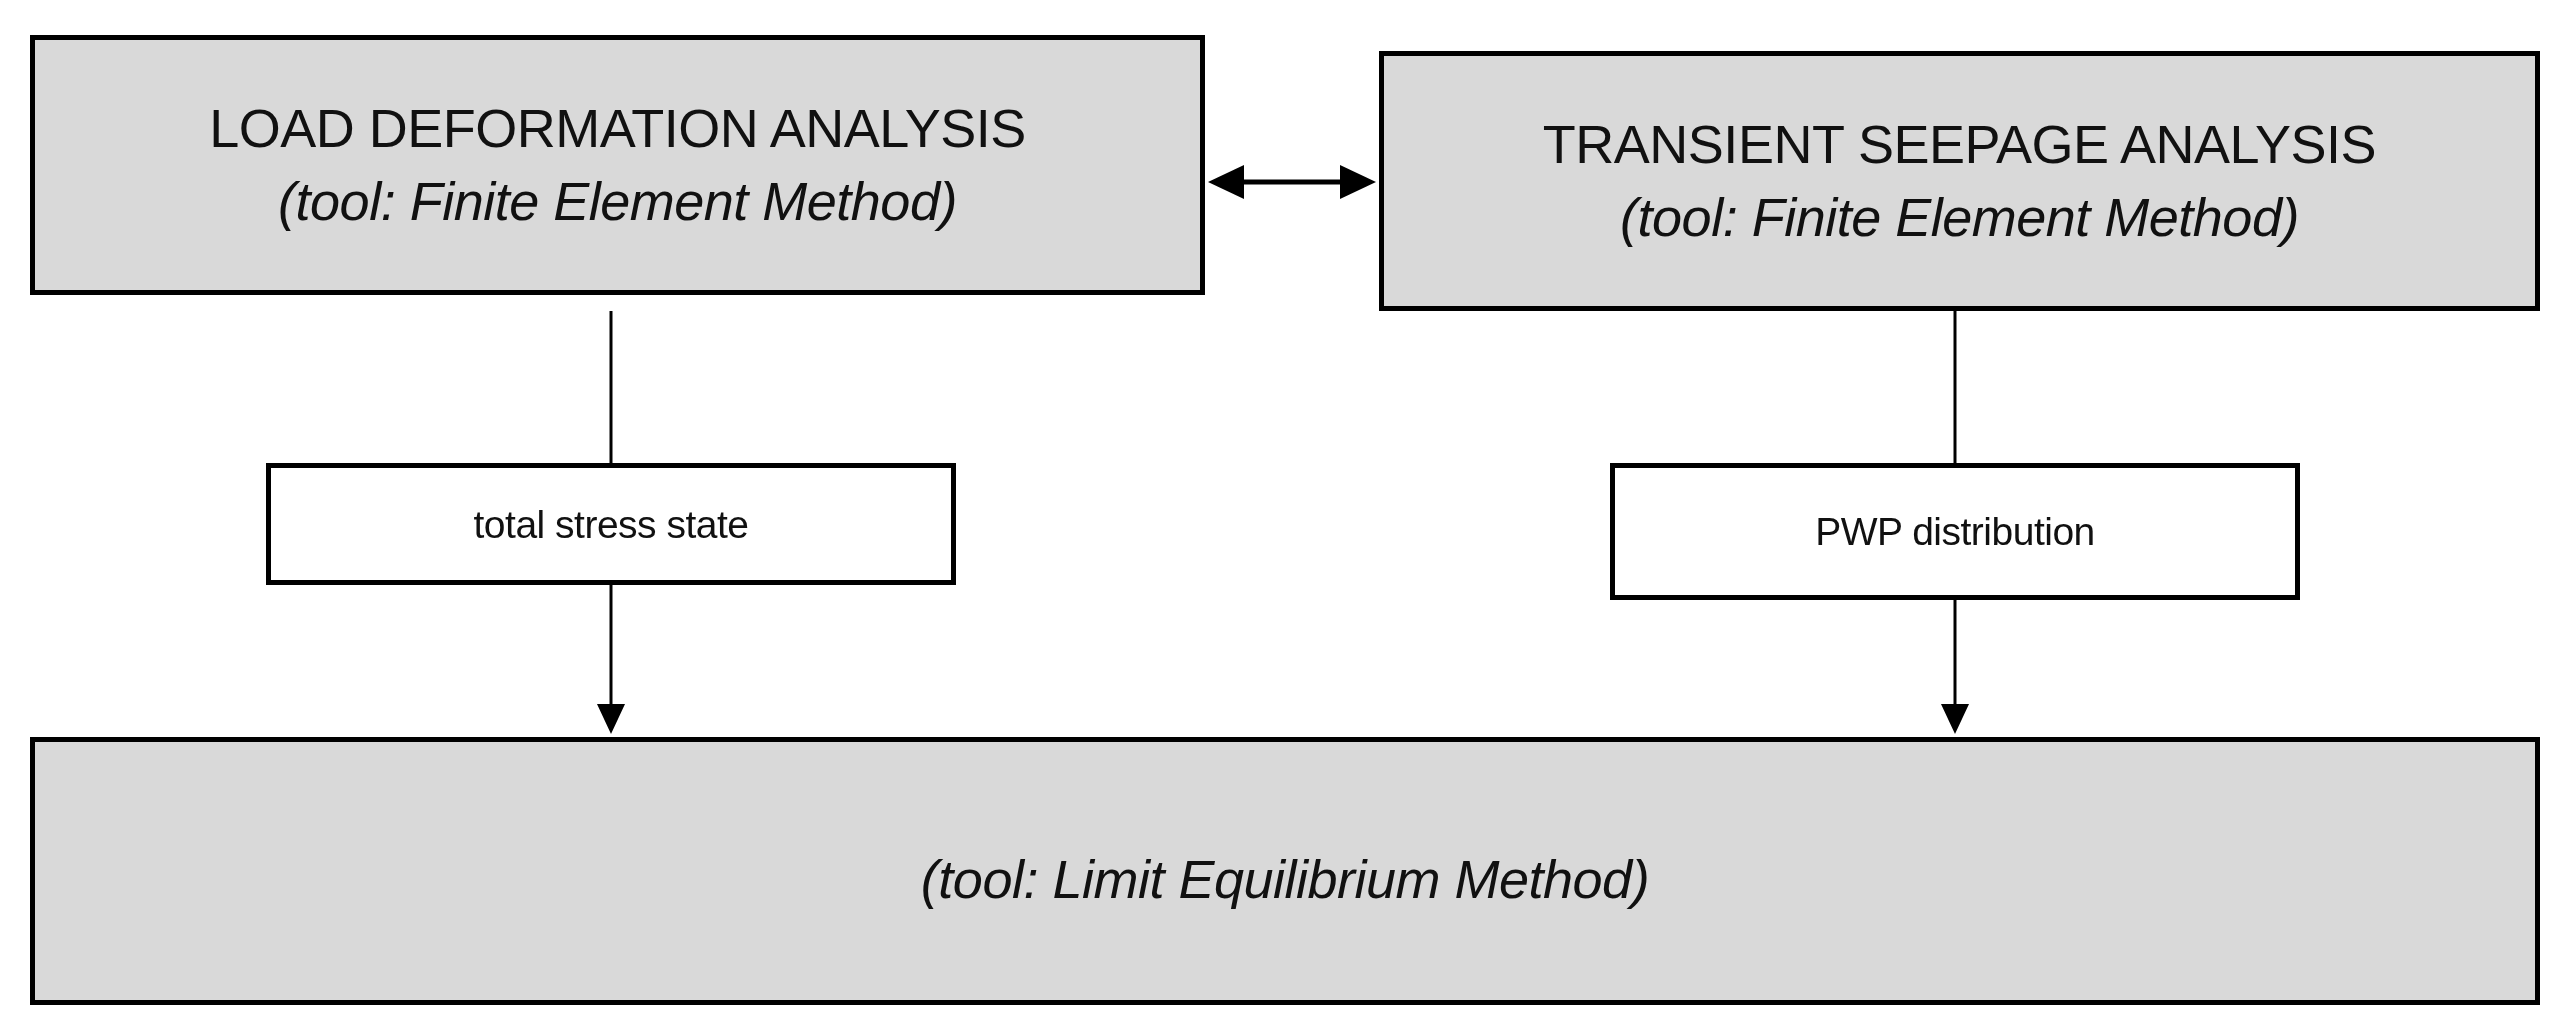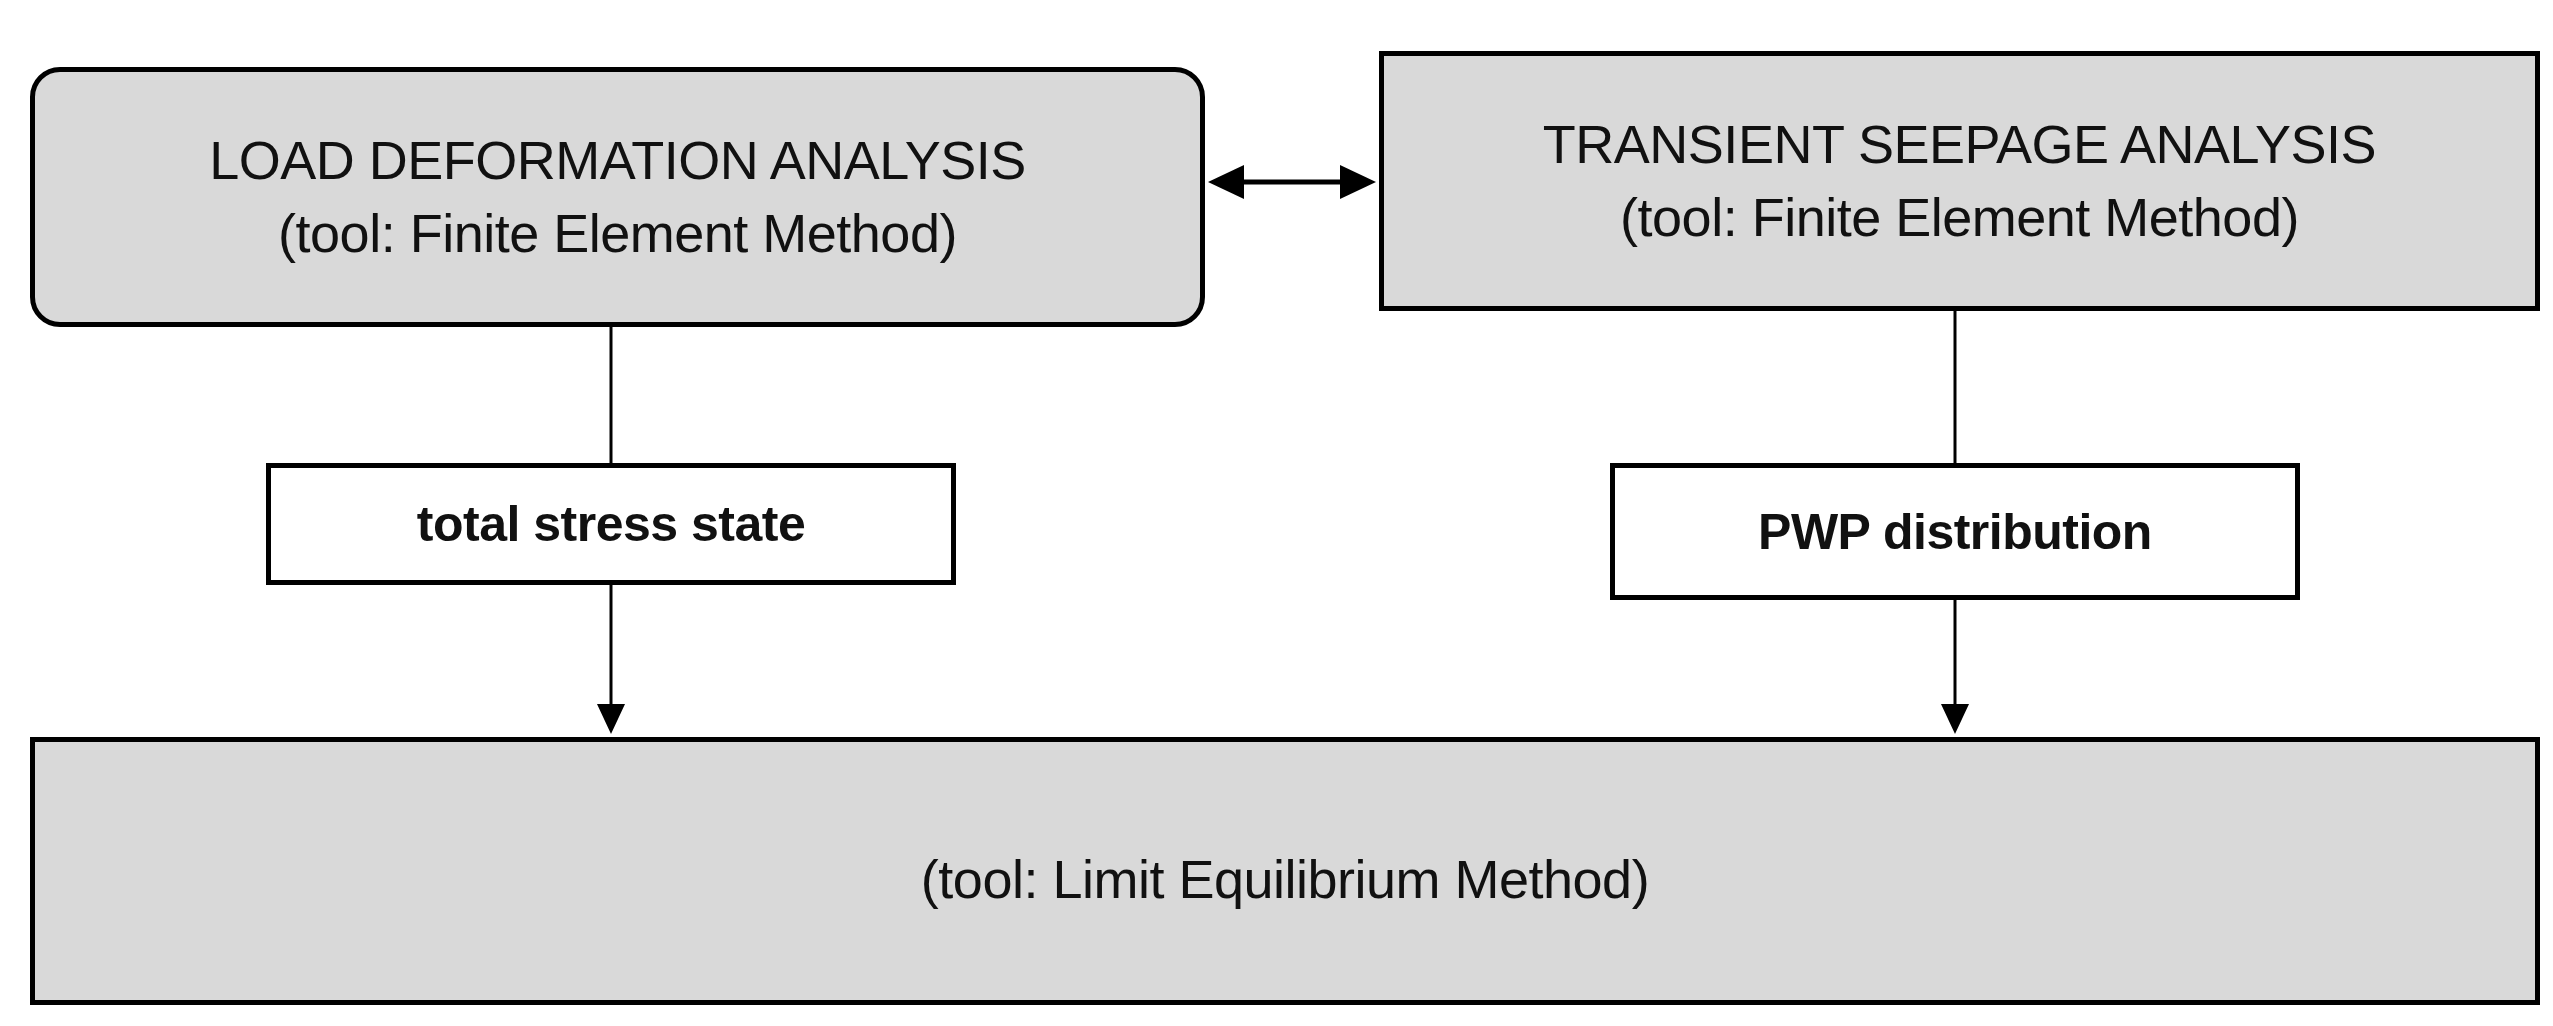--- a/index.html
+++ b/index.html
@@ -29,45 +29,45 @@
     border: 5px solid #000000;
     display: flex;
     flex-direction: column;
     justify-content: center;
     align-items: center;
     text-align: center;
   }
   .box.gray { background: #d9d9d9; }
   .box.white { background: #ffffff; }
 
-  .node-top-left   { left: 30px;   top: 67px;  width: 1175px; height: 260px; border-radius: 30px; }
+  .node-top-left   { left: 30px;   top: 35px;  width: 1175px; height: 260px; }
   .node-top-right  { left: 1379px; top: 51px;  width: 1161px; height: 260px; }
   .node-mid-left   { left: 266px;  top: 463px; width: 690px;  height: 122px; }
   .node-mid-right  { left: 1610px; top: 463px; width: 690px;  height: 137px; }
   .node-bottom     { left: 30px;   top: 737px; width: 2510px; height: 268px; }
 
   .title {
     font-size: 54px;
     line-height: 1.05;
     letter-spacing: -0.5px;
     white-space: nowrap;
   }
   .subtitle {
     font-size: 54px;
     line-height: 1.05;
+    font-style: italic;
     letter-spacing: -0.5px;
     margin-top: 16px;
     white-space: nowrap;
   }
   .io-label {
-    font-size: 50px;
+    font-size: 39px;
     line-height: 1;
     letter-spacing: -0.5px;
     white-space: nowrap;
-    font-weight: bold;
   }
 </style>
 </head>
 <body>
 
 <div class="canvas">
 
   <svg class="connectors" viewBox="0 0 2553 1026" xmlns="http://www.w3.org/2000/svg">
 
     <g>

